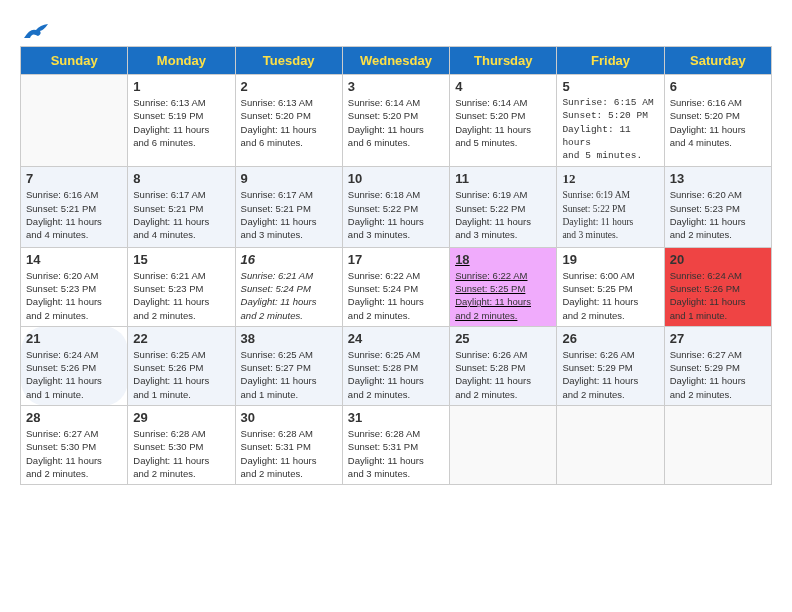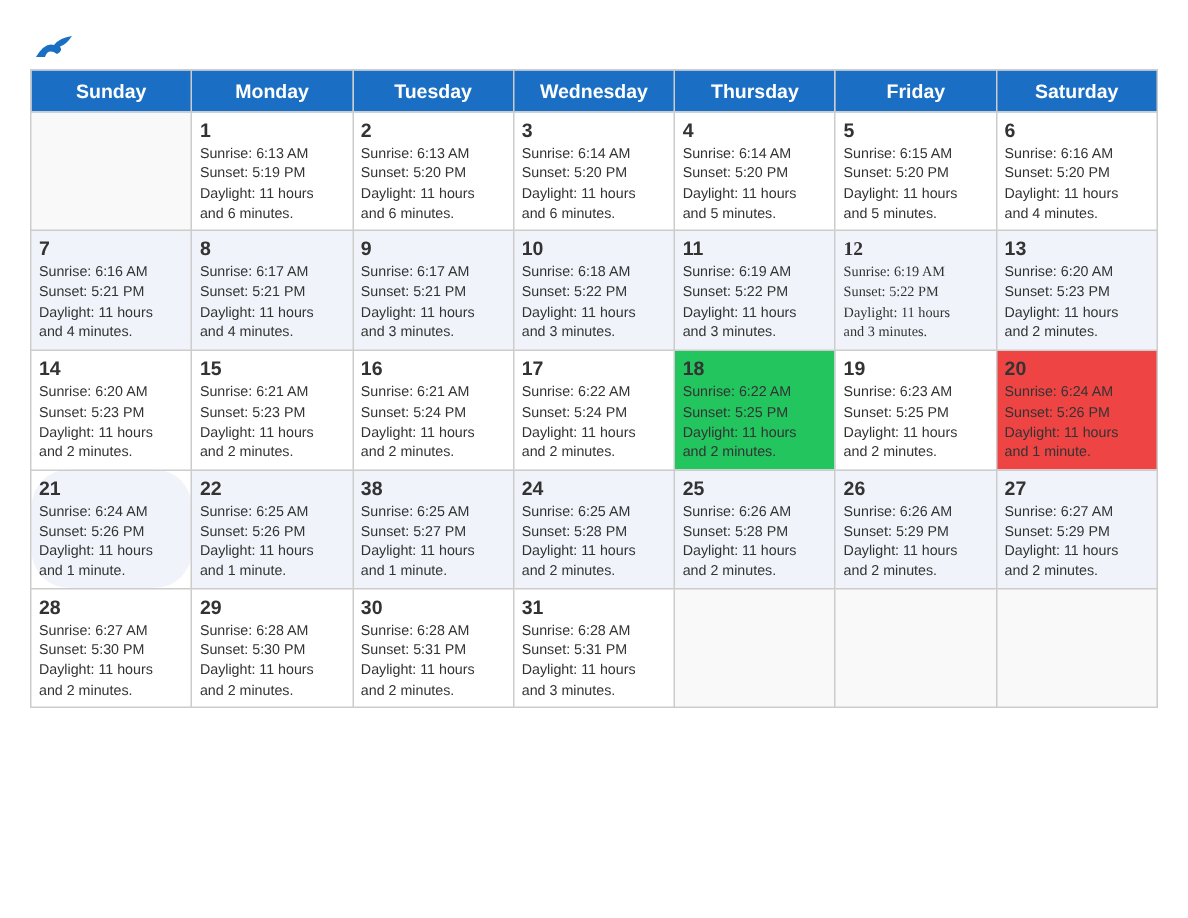--- a/index.html
+++ b/index.html
@@ -51,21 +51,21 @@
     .subtitle {
       font-size: 16px;
       color: #555;
     }
     .calendar {
       width: 100%;
       border-collapse: collapse;
     }
     .calendar th {
       background-color: #1a6fc4;
-      color: #ffffff;
+      color: #fde047;
       text-align: center;
       padding: 6px 4px;
       font-size: 13px;
       border: 1px solid #ccc;
     }
     .calendar td {
       border: 1px solid #ccc;
       vertical-align: top;
       padding: 4px 5px;
       width: calc(100% / 7);
@@ -152,21 +152,21 @@
         </td>
         <td style="background-color: rgb(255, 255, 255);">
           <div class="day-num">4</div>
           <div class="day-info" style="white-space: pre-line;">Sunrise: 6:14 AM
 Sunset: 5:20 PM
 Daylight: 11 hours
 and 5 minutes.</div>
         </td>
         <td style="background-color: rgb(255, 255, 255);">
           <div class="day-num">5</div>
-          <div class="day-info" style="white-space: pre-line;">Sunrise: 6:15 AM
+          <div class="day-info" style="white-space: pre-line; font-family: Liberation Mono, monospace;">Sunrise: 6:15 AM
 Sunset: 5:20 PM
 Daylight: 11 hours
 and 5 minutes.</div>
         </td>
         <td style="background-color: rgb(255, 255, 255);">
           <div class="day-num">6</div>
           <div class="day-info" style="white-space: pre-line;">Sunrise: 6:16 AM
 Sunset: 5:20 PM
 Daylight: 11 hours
 and 4 minutes.</div>
@@ -231,44 +231,44 @@
 Daylight: 11 hours
 and 2 minutes.</div>
         </td>
         <td style="background-color: rgb(255, 255, 255);">
           <div class="day-num">15</div>
           <div class="day-info" style="white-space: pre-line;">Sunrise: 6:21 AM
 Sunset: 5:23 PM
 Daylight: 11 hours
 and 2 minutes.</div>
         </td>
-        <td style="background-color: rgb(255, 255, 255);">
+        <td style="background-color: rgb(255, 255, 255); font-style: italic;">
           <div class="day-num">16</div>
           <div class="day-info" style="white-space: pre-line;">Sunrise: 6:21 AM
 Sunset: 5:24 PM
 Daylight: 11 hours
 and 2 minutes.</div>
         </td>
         <td style="background-color: rgb(255, 255, 255);">
           <div class="day-num">17</div>
           <div class="day-info" style="white-space: pre-line;">Sunrise: 6:22 AM
 Sunset: 5:24 PM
 Daylight: 11 hours
 and 2 minutes.</div>
         </td>
-        <td style="background-color: #22c55e;">
+        <td style="background-color: #f0abfc; text-decoration: underline;">
           <div class="day-num">18</div>
           <div class="day-info" style="white-space: pre-line;">Sunrise: 6:22 AM
 Sunset: 5:25 PM
 Daylight: 11 hours
 and 2 minutes.</div>
         </td>
         <td style="background-color: rgb(255, 255, 255);">
           <div class="day-num">19</div>
-          <div class="day-info" style="white-space: pre-line;">Sunrise: 6:23 AM
+          <div class="day-info" style="white-space: pre-line;">Sunrise: 6:00 AM
 Sunset: 5:25 PM
 Daylight: 11 hours
 and 2 minutes.</div>
         </td>
         <td style="background-color: #ef4444;">
           <div class="day-num">20</div>
           <div class="day-info" style="white-space: pre-line;">Sunrise: 6:24 AM
 Sunset: 5:26 PM
 Daylight: 11 hours
 and 1 minute.</div>

